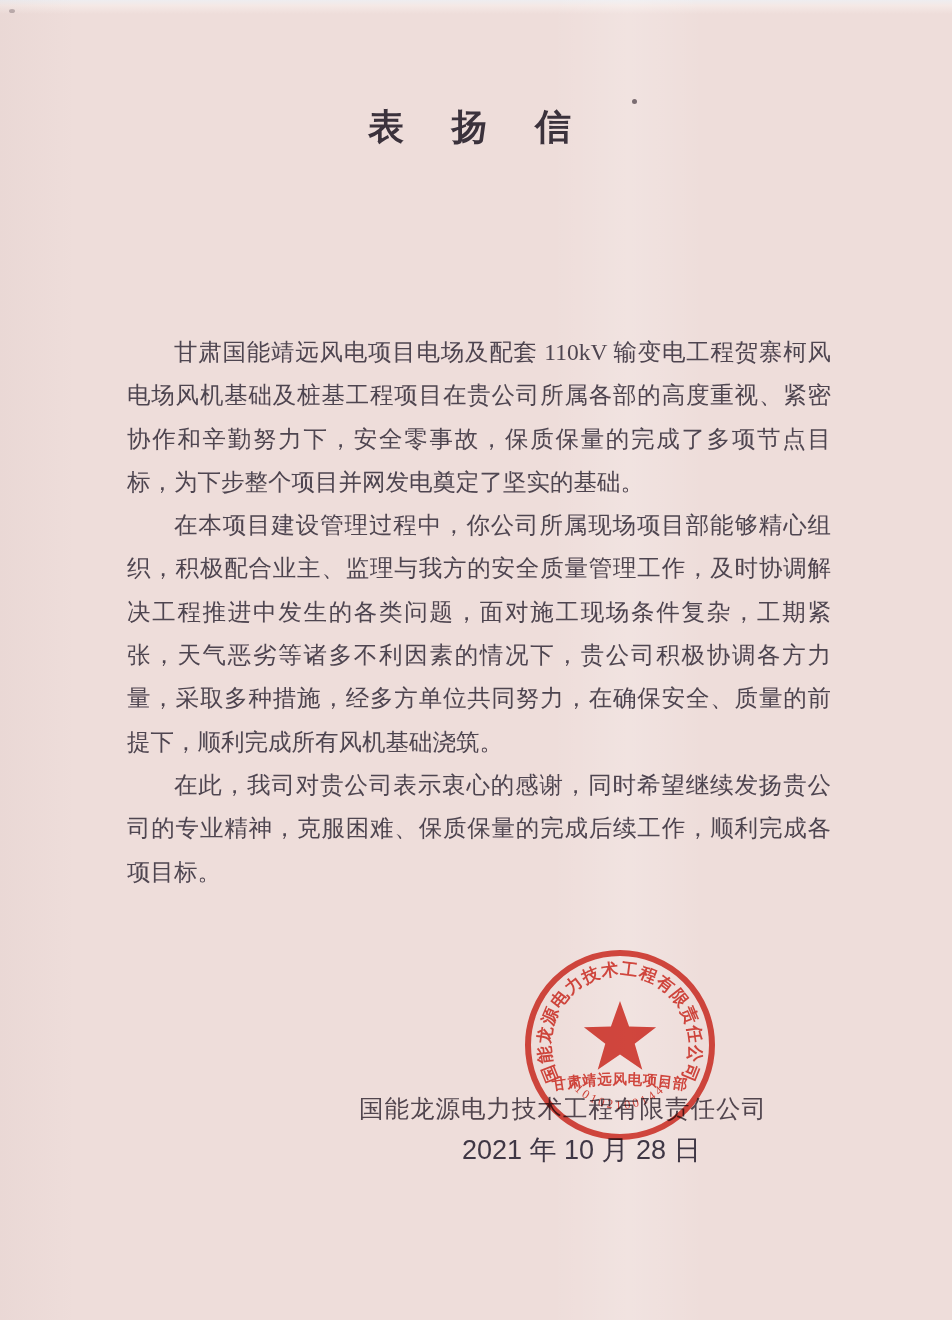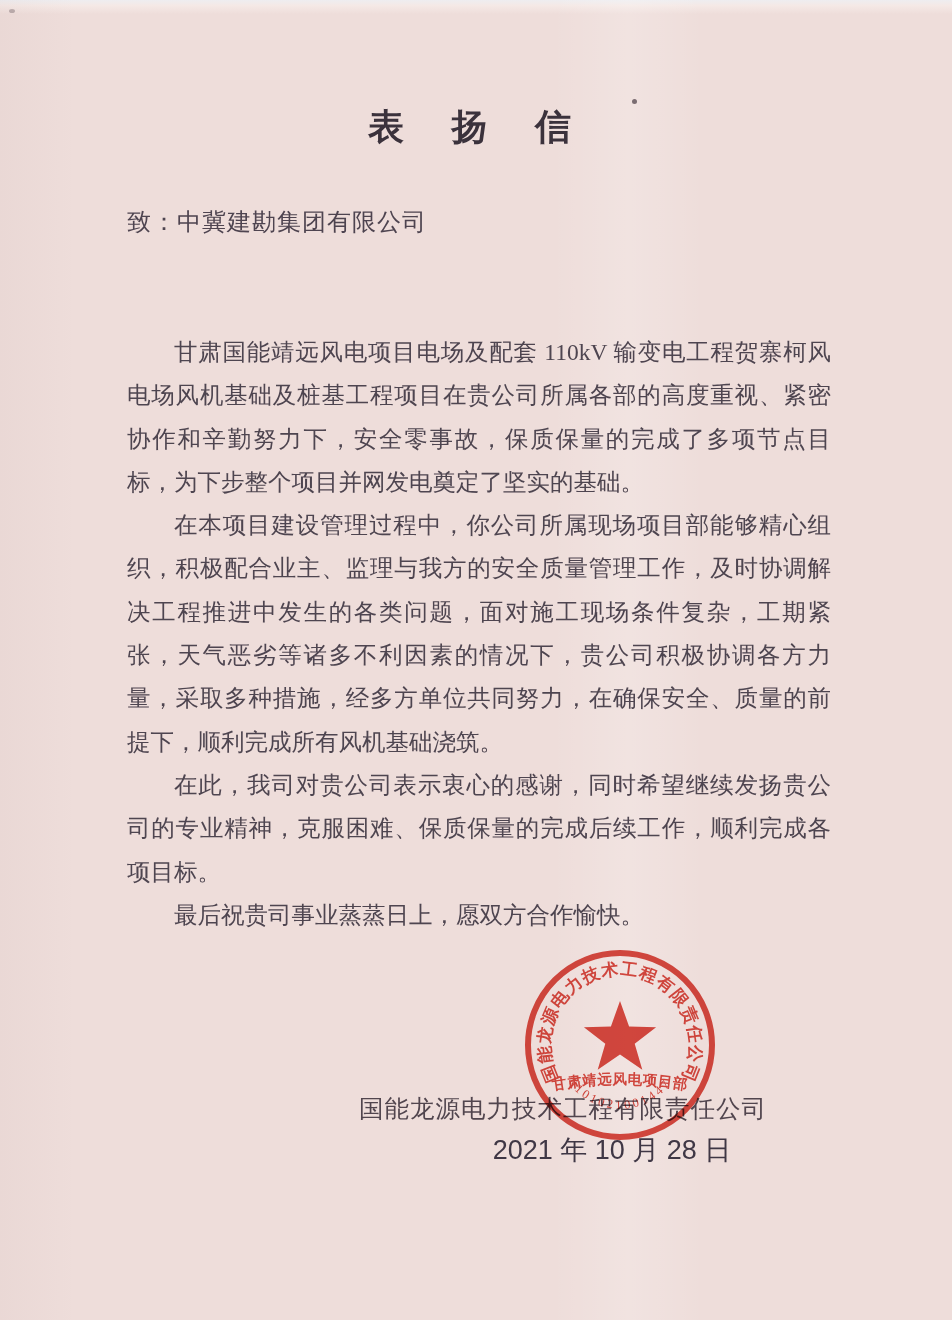--- a/index.html
+++ b/index.html
@@ -39,21 +39,21 @@
     color:#4e4550;
     text-align:justify;text-justify:inter-ideograph;margin-top:40px;
   }
   .body-text p{margin:0;text-indent:2em;}
   .signature{
     position:absolute;top:1092px;right:185px;
     font-size:24.5px;color:#51454e;letter-spacing:1px;
   }
   .date{
     position:absolute;top:1132px;left:462px;width:300px;
-    text-align:center;
+    text-align:left;
     font-size:27px;color:#3f3745;
     font-family:"Liberation Sans","DejaVu Sans",sans-serif;
   }
   .seal{
     position:absolute;left:510px;top:935px;width:220px;height:220px;
     mix-blend-mode:multiply;opacity:.9;
     filter:blur(.3px);
   }
   .seal text{font-family:"Liberation Serif","DejaVu Serif",serif;}
   .speck{position:absolute;border-radius:50%;pointer-events:none;}
@@ -64,27 +64,25 @@
 </head>
 <body>
 
 <div class="page">
 
   <div class="scan-top-strip"></div>
   <div class="scan-band"></div>
 
   <div class="title">表 扬 信</div>
 
-  <div class="recipient">致：中冀建勘集团有限公司</div>
 
   <div class="body-text">
     <p>甘肃国能靖远风电项目电场及配套 110kV 输变电工程贺寨柯风电场风机基础及桩基工程项目在贵公司所属各部的高度重视、紧密协作和辛勤努力下，安全零事故，保质保量的完成了多项节点目标，为下步整个项目并网发电奠定了坚实的基础。</p>
     <p>在本项目建设管理过程中，你公司所属现场项目部能够精心组织，积极配合业主、监理与我方的安全质量管理工作，及时协调解决工程推进中发生的各类问题，面对施工现场条件复杂，工期紧张，天气恶劣等诸多不利因素的情况下，贵公司积极协调各方力量，采取多种措施，经多方单位共同努力，在确保安全、质量的前提下，顺利完成所有风机基础浇筑。</p>
     <p>在此，我司对贵公司表示衷心的感谢，同时希望继续发扬贵公司的专业精神，克服困难、保质保量的完成后续工作，顺利完成各项目标。</p>
-    <p>最后祝贵司事业蒸蒸日上，愿双方合作愉快。</p>
   </div>
 
   <div class="signature">国能龙源电力技术工程有限责任公司</div>
 
   <div class="date">2021 年 10 月 28 日</div>
 
   <svg class="seal" viewBox="0 0 220 220" xmlns="http://www.w3.org/2000/svg">
     <defs>
       <path id="seal-arc-top" d="M 45.1 136.2 A 70 70 0 1 1 174.9 136.2" fill="none"></path>
       <path id="seal-arc-banner" d="M 42 155 Q 110 143 178 155" fill="none"></path>

